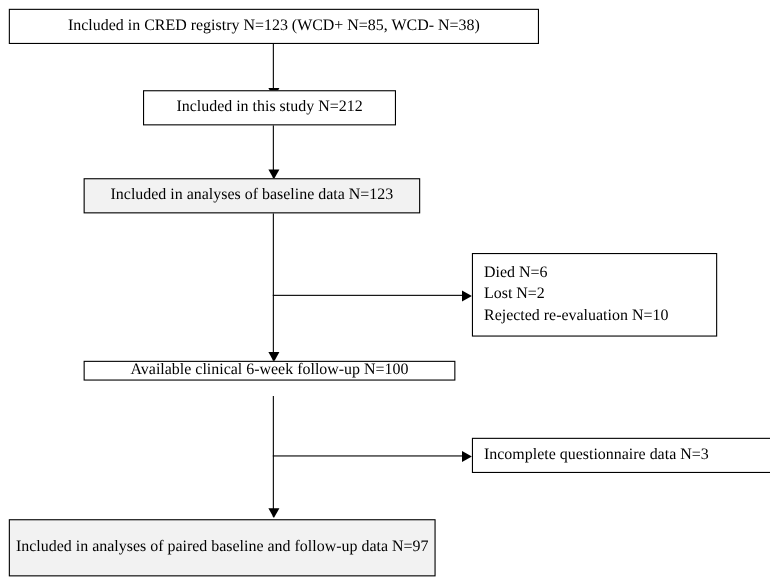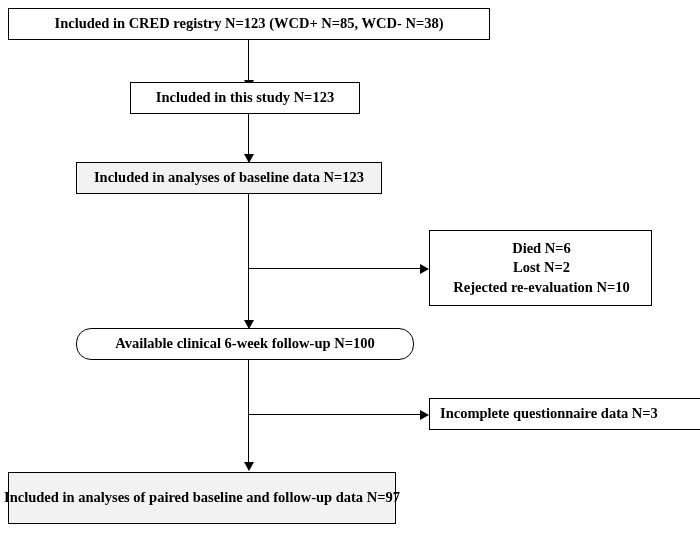--- a/index.html
+++ b/index.html
@@ -31,21 +31,20 @@
   }
   .node.shaded {
     background: #f2f2f2;
   }
   .node.left-align {
     align-items: flex-start;
     text-align: left;
   }
   .node .line {
     white-space: nowrap;
-    font-weight: bold;
   }
   .vline {
     position: absolute;
     width: 1px;
     background: #000000;
   }
   .hline {
     position: absolute;
     height: 1px;
     background: #000000;
@@ -73,43 +72,43 @@
 <div id="canvas">
 
   <div class="node" style="left:8px; top:8px; width:482px; height:32px;">
     <div class="line">Included in CRED registry N=123 (WCD+ N=85, WCD- N=38)</div>
   </div>
 
   <div class="vline" style="left:248px; top:40px; height:43px;"></div>
   <div class="arrow-down" style="left:244px; top:80px;"></div>
 
   <div class="node" style="left:130px; top:82px; width:230px; height:32px;">
-    <div class="line">Included in this study N=123</div>
+    <div class="line">Included in this study N=212</div>
   </div>
 
   <div class="vline" style="left:248px; top:114px; height:48px;"></div>
   <div class="arrow-down" style="left:244px; top:154px;"></div>
 
   <div class="node shaded" style="left:76px; top:162px; width:306px; height:32px;">
     <div class="line">Included in analyses of baseline data N=123</div>
   </div>
 
   <div class="vline" style="left:248px; top:194px; height:136px;"></div>
   <div class="arrow-down" style="left:244px; top:320px;"></div>
 
   <div class="hline" style="left:248px; top:268px; width:176px;"></div>
   <div class="arrow-right" style="left:420px; top:264px;"></div>
 
-  <div class="node left-align" style="left:429px; top:230px; width:223px; height:76px; padding-left:10px;align-items:center;">
+  <div class="node left-align" style="left:429px; top:230px; width:223px; height:76px; padding-left:10px;">
     <div class="line">Died N=6</div>
     <div class="line">Lost N=2</div>
     <div class="line">Rejected re-evaluation N=10</div>
   </div>
 
-  <div class="node" style="left:76px; top:328px; width:338px; height:32px;border-radius:15px;">
+  <div class="node" style="left:76px; top:328px; width:338px; height:18px;">
     <div class="line">Available clinical 6-week follow-up N=100</div>
   </div>
 
   <div class="vline" style="left:248px; top:360px; height:110px;"></div>
   <div class="arrow-down" style="left:244px; top:462px;"></div>
 
   <div class="hline" style="left:248px; top:414px; width:176px;"></div>
   <div class="arrow-right" style="left:420px; top:410px;"></div>
 
   <div class="node left-align" style="left:429px; top:398px; width:276px; height:32px; padding-left:10px;">

